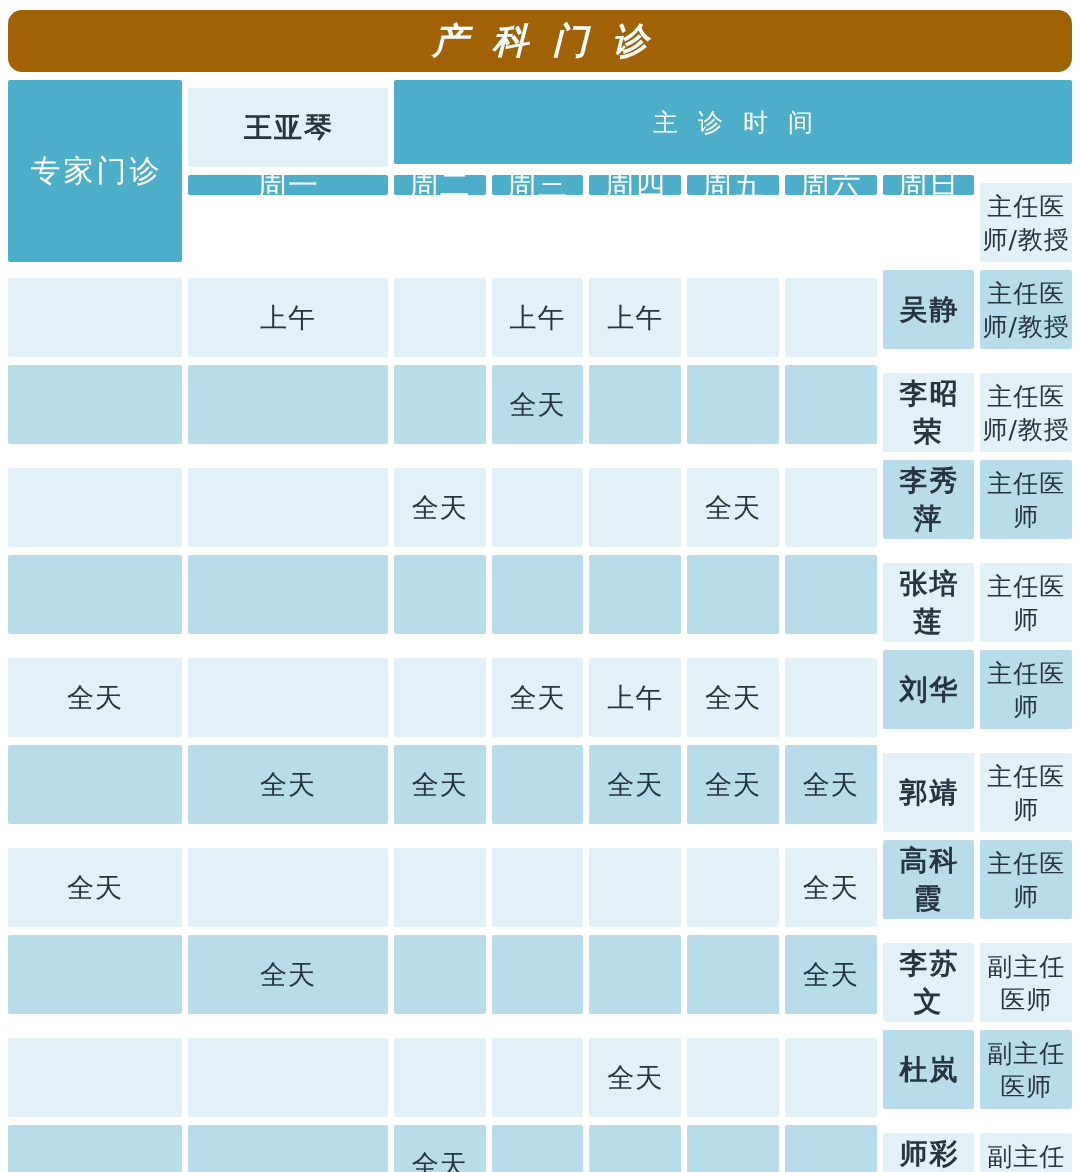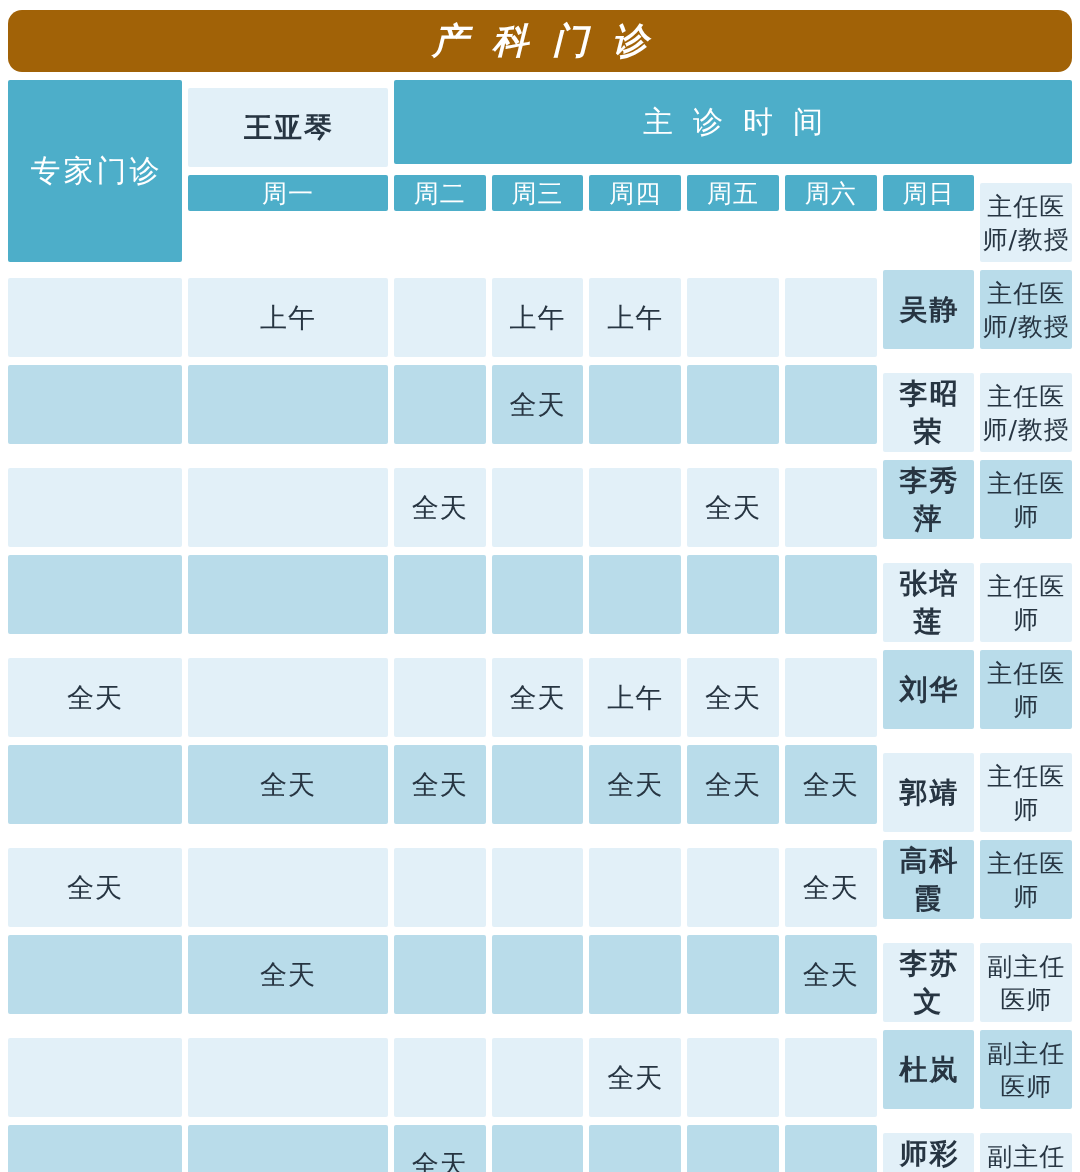--- a/index.html
+++ b/index.html
@@ -25,23 +25,23 @@
     column-gap: 6px; row-gap: 8px;
   }
   .cell {
     display: flex; align-items: center; justify-content: center;
     border-radius: 2px; text-align: center;
   }
   .hcell { background: #4daec9; color: #ffffff; }
   .span2 { grid-row: 1 / span 2; font-size: 30px; letter-spacing: 3px; text-indent: 3px; }
   .time-head {
     grid-column: 3 / span 7; grid-row: 1; height: 84px;
-    font-size: 30px; letter-spacing: 20px; text-indent: 20px;
+    font-size: 25px; letter-spacing: 20px; text-indent: 20px;
   }
-  .day-head { grid-row: 2; height: 36px; font-size: 25px; letter-spacing: 1px; }
+  .day-head { grid-row: 2; height: 20px; font-size: 30px; letter-spacing: 1px; }
   .body-cell { height: 79px; color: #273542; }
   .light  { background: #e2f0f8; margin-top: 8px; }
   .medium { background: #b9dcea; }
   .name     { font-size: 28px; font-weight: 600; letter-spacing: 2px; text-indent: 2px; }
   .jobtitle { font-size: 25px; letter-spacing: 1px; }
   .slot     { font-size: 27px; letter-spacing: 1px; }
 </style>
 </head>
 <body>
 

